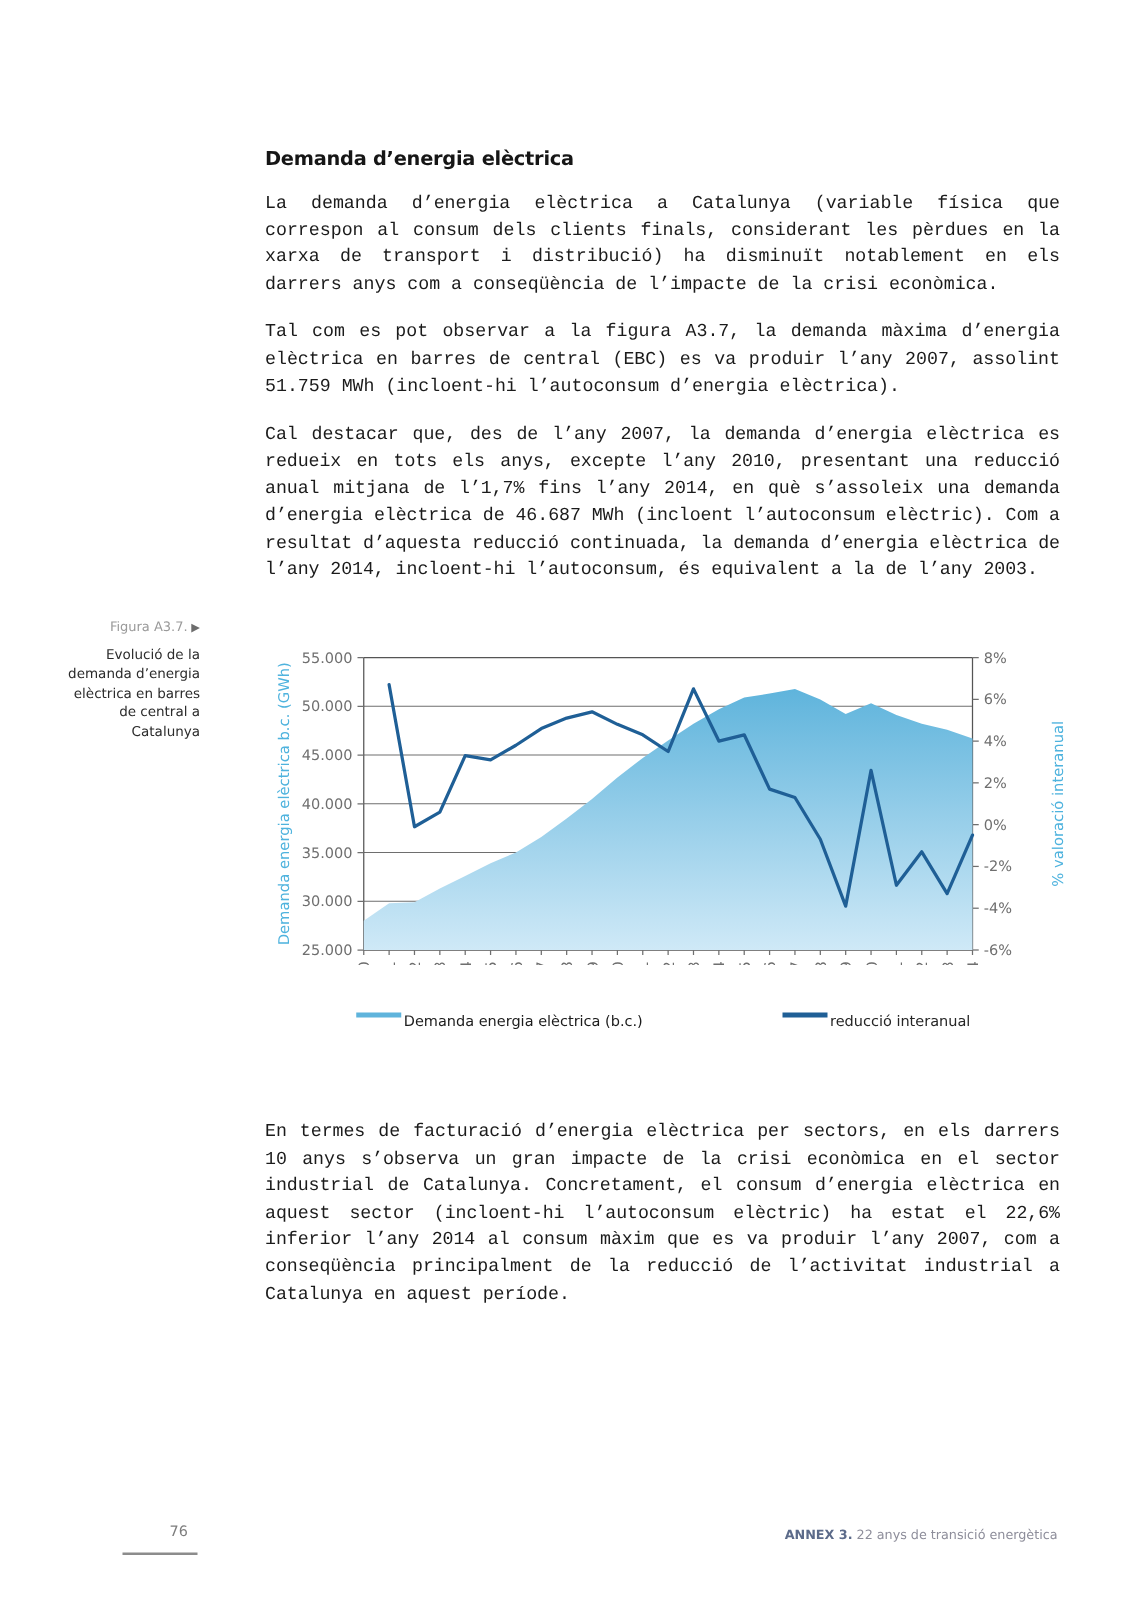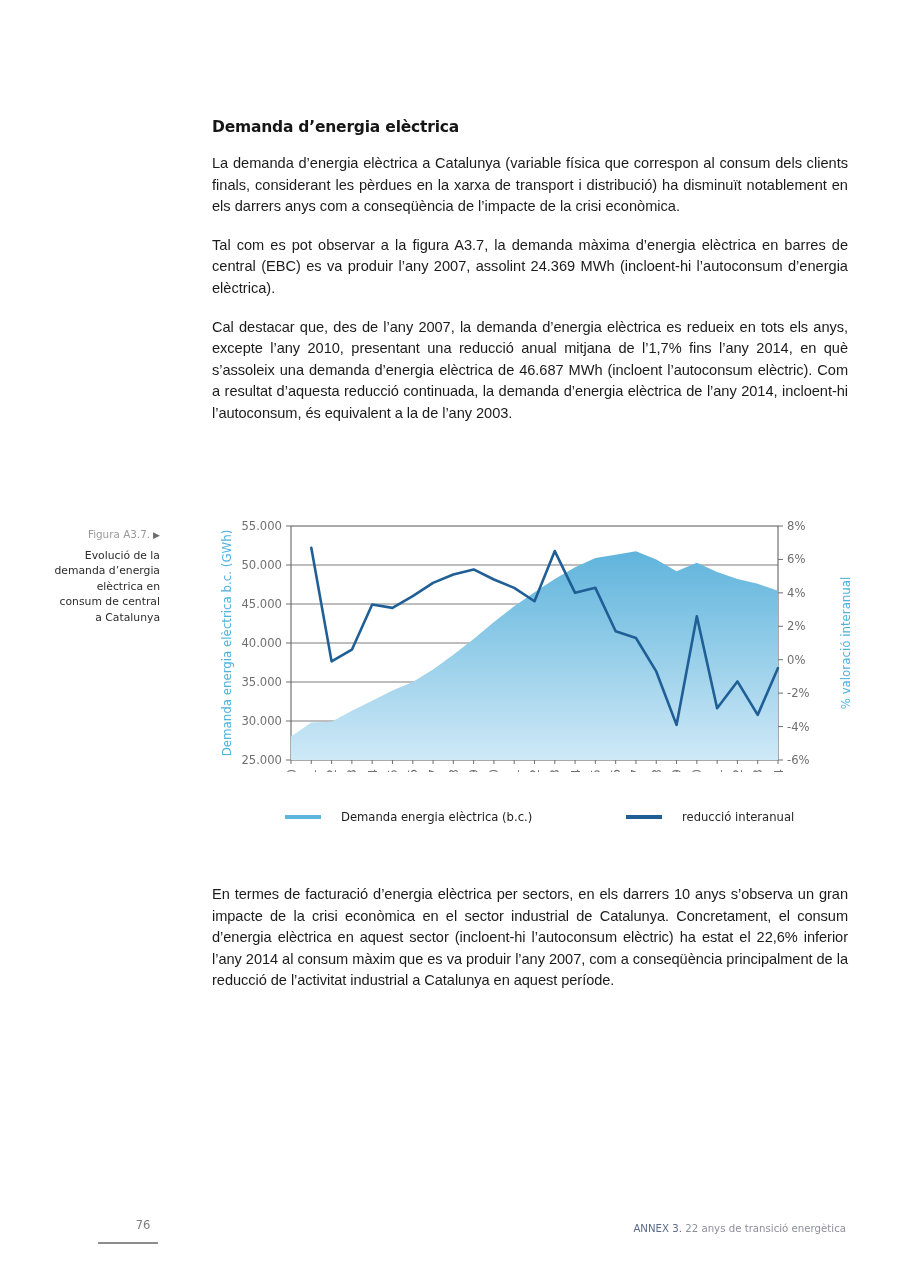--- a/index.html
+++ b/index.html
@@ -11,30 +11,30 @@
   .page{position:absolute;inset:0;border-radius:26px;}
 
   
   .content{position:absolute;left:212px;top:118px;width:636px;}
   h1.section-title{
     font-family:"DejaVu Sans",sans-serif;
     font-size:15.5px;font-weight:bold;color:#161616;
     margin:0 0 17px 0;letter-spacing:-0.2px;
   }
   p.body-par{
-    font-family:Liberation Sans, sans-serif;
+    font-family:Liberation Mono, monospace;
     font-size:14.6px;line-height:21.6px;color:#1b1b1b;
-    margin:0 0 17px 0;text-align:justify;
+    margin:12px 0 17px 0;text-align:justify;
     -webkit-hyphens:none;hyphens:none;
   }
   p.tight{letter-spacing:-0.05px;}
 
   
   .fig-caption{
-    position:absolute;left:52px;top:528px;width:108px;
+    position:absolute;left:52px;top:496px;width:108px;
     text-align:right;
     font-family:"DejaVu Sans",sans-serif;
   }
   .fig-caption .fig-num{
     color:#9a9a9a;font-size:10.4px;display:block;margin-bottom:8px;
     white-space:nowrap;
   }
   .fig-caption .fig-num .arrow{color:#6d6d6d;font-size:9px;margin-left:3px;}
   .fig-caption .fig-text{
     color:#2b2b2b;font-size:10.8px;line-height:15.4px;display:block;
@@ -42,57 +42,57 @@
 
   
   .figure{position:absolute;left:215px;top:514px;width:645px;height:320px;}
   .chart-wrap{position:relative;width:645px;height:258px;}
   .chart-svg{position:absolute;left:0;top:0;}
 
   .legend{
     position:absolute;left:8px;top:296px;width:628px;height:22px;
     font-family:"DejaVu Sans",sans-serif;font-size:11.6px;color:#1c1c1c;
   }
-  .legend-item{position:absolute;display:flex;align-items:center;gap:20px;white-space:nowrap;}
+  .legend-item{position:absolute;display:flex;align-items:flex-start;gap:2px;white-space:nowrap;}
   .legend-item.one{left:62px;top:0;}
   .legend-item.two{left:403px;top:0;}
   .legend-swatch{width:36px;height:4px;border-radius:0;display:inline-block;}
   .legend-label{line-height:14px;}
   .legend-item.two .legend-label{color:#262626;}
 
   
   .page-number{
     position:absolute;left:108px;top:1218px;width:70px;text-align:center;
     font-family:"DejaVu Sans",sans-serif;font-size:11.5px;font-weight:normal;color:#7d7d7d;
   }
   .page-rule{position:absolute;left:98px;top:1242px;width:60px;height:1.6px;background:#8c8c8c;}
   .footer-note{
     position:absolute;right:60px;top:1223px;
     font-family:"DejaVu Sans",sans-serif;font-size:10.2px;color:#8e8e9b;
     white-space:nowrap;
   }
-  .footer-note b{color:#5c6b8a;font-weight:normal;}
+  .footer-note b{color:#5c6b8a;font-weight:bold;}
 </style>
 </head>
 <body>
 
 <div class="page">
 
   <div class="content">
     <h1 class="section-title">Demanda d’energia elèctrica</h1>
     <p class="body-par">La demanda d’energia elèctrica a Catalunya (variable física que correspon al consum dels clients finals, considerant les pèrdues en la xarxa de transport i distribució) ha disminuït notablement en els darrers anys com a conseqüència de l’impacte de la crisi econòmica.</p>
-    <p class="body-par">Tal com es pot observar a la figura A3.7, la demanda màxima d’energia elèctrica en barres de central (EBC) es va produir l’any 2007, assolint 24.369 MWh (incloent-hi l’autoconsum d’energia elèctrica).</p>
+    <p class="body-par">Tal com es pot observar a la figura A3.7, la demanda màxima d’energia elèctrica en barres de central (EBC) es va produir l’any 2007, assolint 51.759 MWh (incloent-hi l’autoconsum d’energia elèctrica).</p>
     <p class="body-par tight">Cal destacar que, des de l’any 2007, la demanda d’energia elèctrica es redueix en tots els anys, excepte l’any 2010, presentant una reducció anual mitjana de l’1,7% fins l’any 2014, en què s’assoleix una demanda d’energia elèctrica de 46.687 MWh (incloent l’autoconsum elèctric). Com a resultat d’aquesta reducció continuada, la demanda d’energia elèctrica de l’any 2014, incloent-hi l’autoconsum, és equivalent a la de l’any 2003.</p>
   </div>
 
   <div class="fig-caption">
     <span class="fig-num">
       <span>Figura A3.7.</span><span class="arrow">▶</span>
     </span>
-    <span class="fig-text">Evolució de la demanda d’energia elèctrica en consum de central a Catalunya</span>
+    <span class="fig-text">Evolució de la demanda d’energia elèctrica en barres de central a Catalunya</span>
   </div>
 
   <div class="figure">
     <div class="chart-wrap">
       <svg class="chart-svg" id="chart" width="645" height="258">
           <defs>
             <linearGradient id="areaGrad" x1="0" y1="0" x2="0" y2="1">
               <stop offset="0%" stop-color="#5fb4dc"></stop>
               <stop offset="100%" stop-color="#cfe9f7"></stop>
             </linearGradient>

